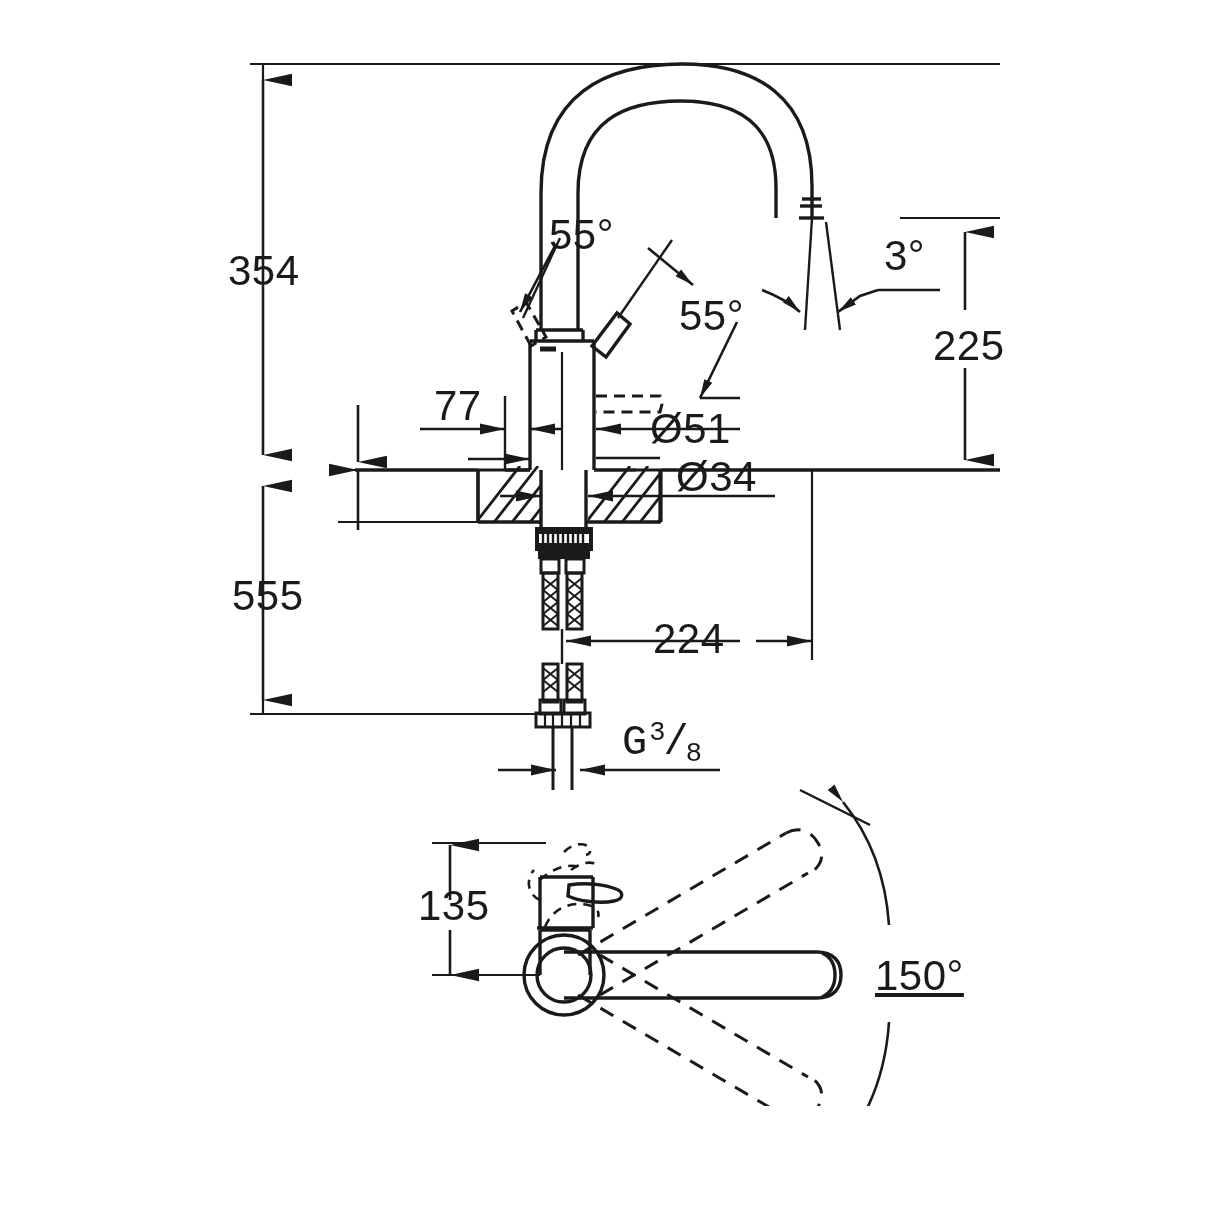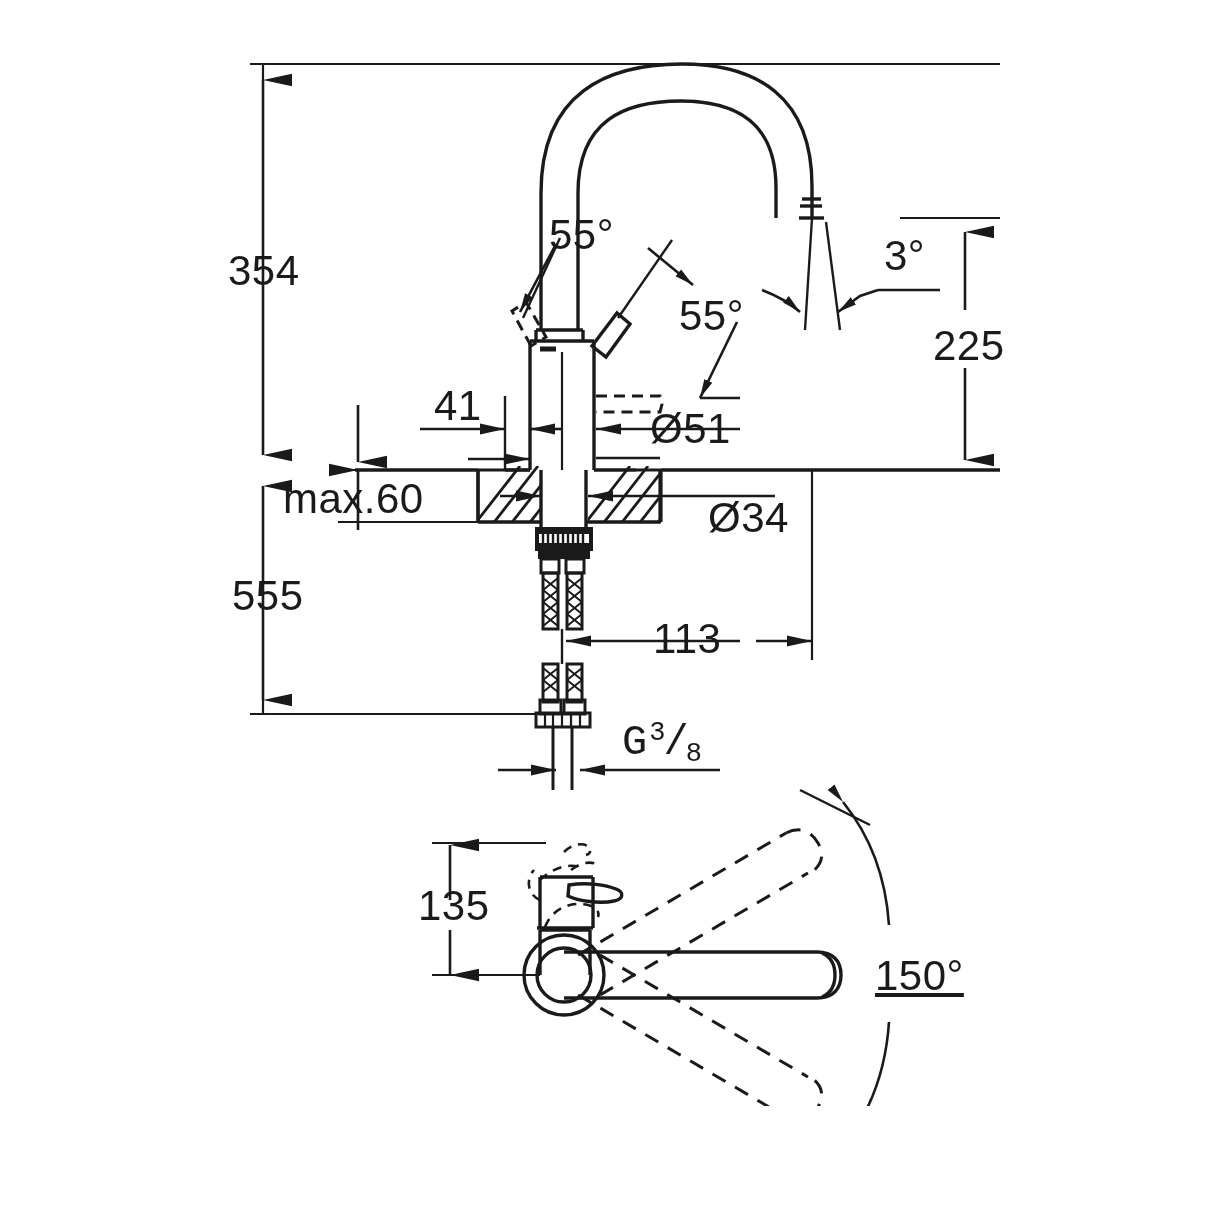--- a/index.html
+++ b/index.html
@@ -322,37 +322,36 @@
         <path d="M800,1160 L870,1124" stroke-width="2.4"></path>
       </g>
 
     </g>
   </svg>
 
   <div class="lbl dim" style="left:228px;top:250px;">354</div>
 
   <div class="lbl dim" style="left:232px;top:575px;">555</div>
 
-  <div class="lbl dim" style="left:283px;top:478px;">max.60</div>
-
-  <div class="lbl dim" style="left:434px;top:385px;">41</div>
+
+  <div class="lbl dim" style="left:434px;top:385px;">77</div>
 
   <div class="lbl dim" style="left:650px;top:408px;">Ø51</div>
 
-  <div class="lbl dim" style="left:708px;top:456px;margin-top:41px;">Ø34</div>
+  <div class="lbl dim" style="left:676px;top:456px;">Ø34</div>
 
   <div class="lbl dim" style="left:549px;top:214px;">55°</div>
 
   <div class="lbl dim" style="left:679px;top:295px;">55°</div>
 
   <div class="lbl dim" style="left:884px;top:235px;">3°</div>
 
   <div class="lbl dim" style="left:933px;top:325px;">225</div>
 
-  <div class="lbl dim" style="left:653px;top:618px;">113</div>
+  <div class="lbl dim" style="left:653px;top:618px;">224</div>
 
   <div class="lbl dim" style="left:418px;top:885px;">135</div>
 
   <div class="lbl dim" style="left:875px;top:955px;text-decoration:underline;">150°</div>
 
   <div class="lbl" style="left:622px;top:722px;font-family:Liberation Mono, monospace;">
     <span class="frac">
       <span>G</span><span class="num">3</span><span class="sl">/</span><span class="den">8</span>
     </span>
   </div>

